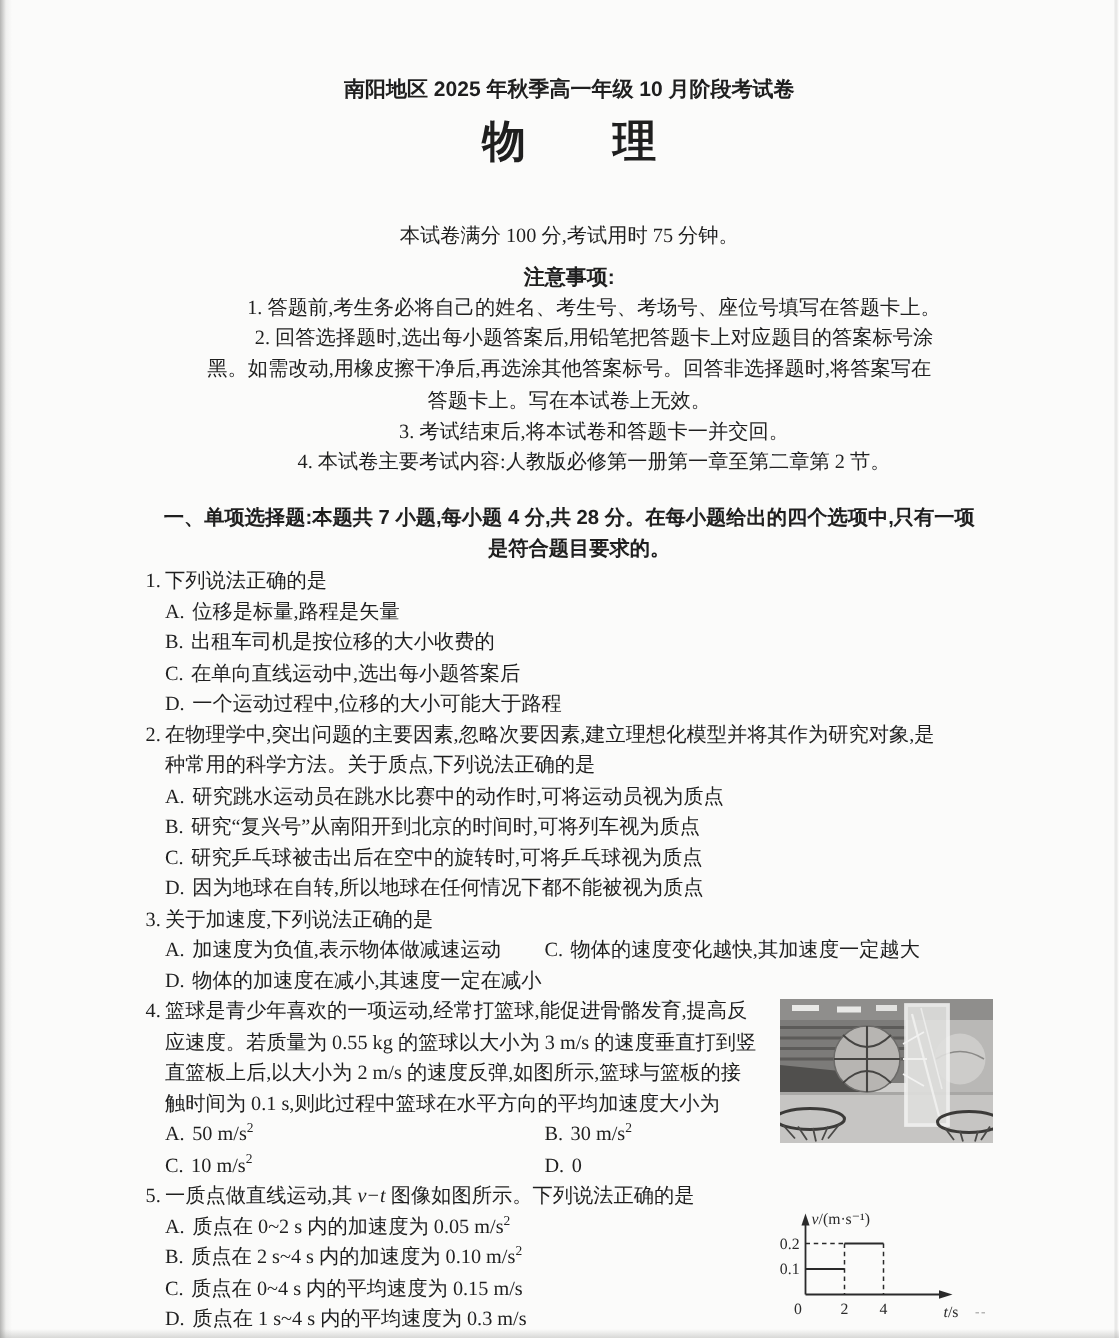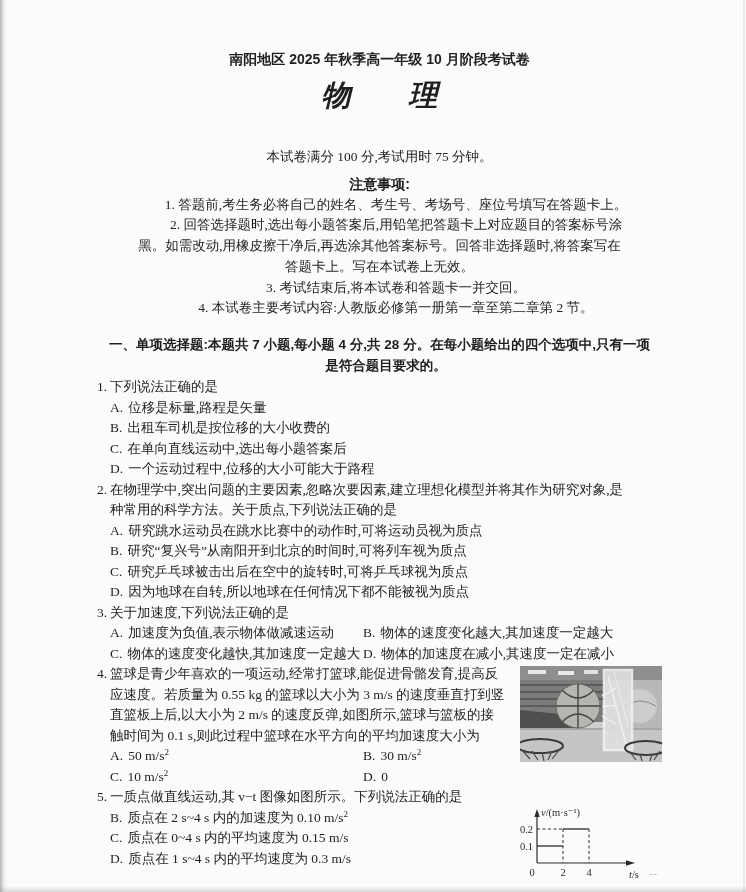--- a/index.html
+++ b/index.html
@@ -12,21 +12,21 @@
   
   .edge-left{position:absolute;left:0;top:0;bottom:0;width:8px;
     background:linear-gradient(to right,rgba(110,110,108,.5),rgba(190,190,188,.18),transparent);}
   .edge-bottom{position:absolute;left:0;right:0;bottom:0;height:6px;
     background:linear-gradient(to top,rgba(150,150,148,.35),transparent);}
   .edge-right{position:absolute;right:1px;top:0;bottom:0;width:2px;background:rgba(180,180,178,.25);}
   .content{padding:46px 84px 0 97px;}
   .page-title{text-align:center;font-family:"Liberation Sans","DejaVu Sans",sans-serif;
     font-weight:bold;font-size:14px;line-height:26px;}
   .subject-title{text-align:center;font-family:"Liberation Sans","DejaVu Sans",sans-serif;
-    font-weight:bold;font-size:29px;line-height:34px;margin-top:6px;font-style:italic;}
+    font-weight:bold;font-size:29px;line-height:34px;margin-top:6px;}
   .exam-info{text-align:center;margin-top:35px;}
   .notices{margin-top:5px;text-align:center;}
   .notices-heading{font-family:"Liberation Sans","DejaVu Sans",sans-serif;font-weight:bold;
     font-size:14px;line-height:22px;}
   .notice-line{line-height:20.8px;white-space:nowrap;}
   .notice-line.ind{text-indent:33px;}
   .section-heading{margin-top:15px;font-family:"Liberation Sans","DejaVu Sans",sans-serif;
     font-weight:bold;font-size:13.5px;line-height:21px;text-align:center;}
   .section-heading .l2{text-indent:13px;}
   .questions{margin-top:1px;}
@@ -92,21 +92,20 @@
       <div class="opt"><span class="opt-label">B.</span><span>研究“复兴号”从南阳开到北京的时间时,可将列车视为质点</span></div>
       <div class="opt"><span class="opt-label">C.</span><span>研究乒乓球被击出后在空中的旋转时,可将乒乓球视为质点</span></div>
       <div class="opt"><span class="opt-label">D.</span><span>因为地球在自转,所以地球在任何情况下都不能被视为质点</span></div>
     </div>
 
     <div class="q">
       <span class="qnum">3.</span>
       <div class="qline">关于加速度,下列说法正确的是</div>
       <div class="opt-grid">
         <div class="opt"><span class="opt-label">A.</span><span>加速度为负值,表示物体做减速运动</span></div>
-        <div class="opt"><span class="opt-label">B.</span><span>物体的速度变化越大,其加速度一定越大</span></div>
         <div class="opt"><span class="opt-label">C.</span><span>物体的速度变化越快,其加速度一定越大</span></div>
         <div class="opt"><span class="opt-label">D.</span><span>物体的加速度在减小,其速度一定在减小</span></div>
       </div>
     </div>
 
     <div class="q">
       <span class="qnum">4.</span>
 
       <svg class="q-figure" width="142" height="96" viewBox="0 0 142 96">
         <rect x="0" y="0" width="142" height="96" fill="#cfcecc"></rect>
@@ -169,21 +168,22 @@
         <line class="ser" x1="56" y1="28" x2="82" y2="28"></line>
         <text x="26" y="31.5" text-anchor="end">0.2</text>
         <text x="26" y="48.5" text-anchor="end">0.1</text>
         <text x="25" y="75" text-anchor="middle">0</text>
         <text x="56" y="75" text-anchor="middle">2</text>
         <text x="82" y="75" text-anchor="middle">4</text>
         <text x="122" y="77"><tspan font-style="italic">t</tspan><tspan>/s</tspan></text>
         <text x="34" y="15"><tspan font-style="italic">v</tspan><tspan>/(m·s⁻¹)</tspan></text>
       </svg>
 
-      <div class="qline"><span>一质点做直线运动,其 </span><span style="">v−t</span><span> 图像如图所示。下列说法正确的是</span></div>
+      <div class="qline"><span>一质点做直线运动,其 </span><span style="font-style:italic">v−t</span><span> 图像如图所示。下列说法正确的是</span></div>
+      <div class="opt"><span class="opt-label">A.</span><span>质点在 0~2 s 内的加速度为 0.05 m/s</span><sup class="opt-sup">2</sup></div>
       <div class="opt"><span class="opt-label">B.</span><span>质点在 2 s~4 s 内的加速度为 0.10 m/s</span><sup class="opt-sup">2</sup></div>
       <div class="opt"><span class="opt-label">C.</span><span>质点在 0~4 s 内的平均速度为 0.15 m/s</span><sup class="opt-sup"></sup></div>
       <div class="opt"><span class="opt-label">D.</span><span>质点在 1 s~4 s 内的平均速度为 0.3 m/s</span><sup class="opt-sup"></sup></div>
     </div>
 
   </div>
 
   <div class="footer">【高一物理　第 1 页(共 4 页)】</div>
 </div>
 

